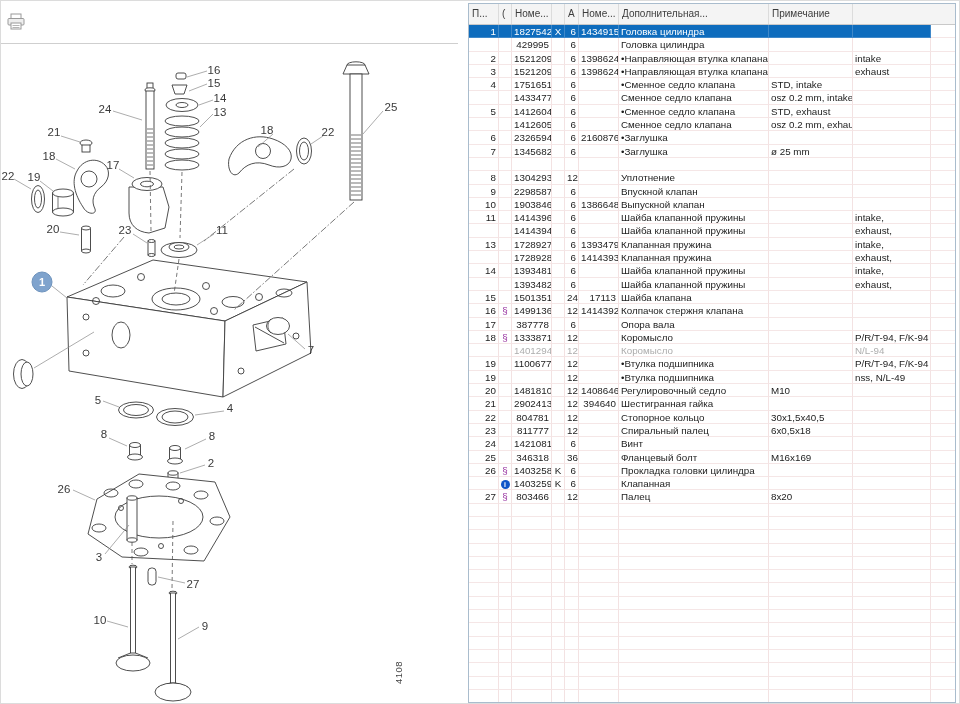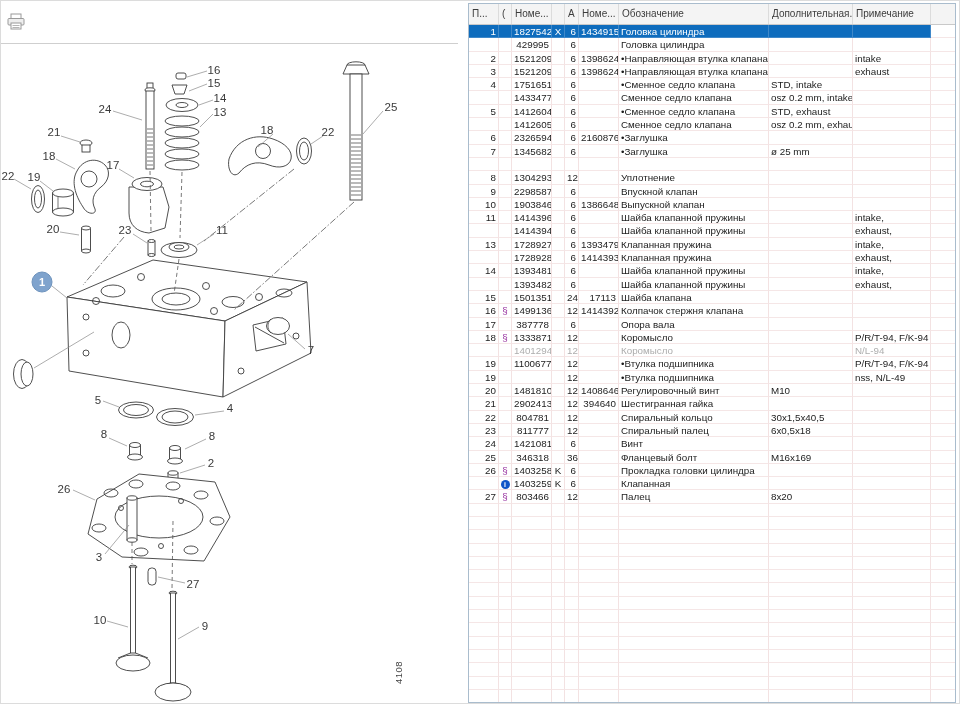--- a/index.html
+++ b/index.html
@@ -306,21 +306,20 @@
   </div>
 
   <div id="table-panel">
     <div id="thead">
         <div class="hc">П...</div>
         <div class="hc">(</div>
         <div class="hc">Номе...</div>
         <div class="hc"></div>
         <div class="hc">А</div>
         <div class="hc">Номе...</div>
-        <div class="hc">Обозначение</div>
         <div class="hc">Дополнительная...</div>
         <div class="hc">Примечание</div>
         <div class="hc"></div>
       </div>
     <div id="tbody">
         <div class="row selected">
           <div class="c r">1</div>
           <div class="c ctr"></div>
           <div class="c r">1827542</div>
           <div class="c ctr">X</div>
@@ -643,21 +642,21 @@
           <div class="c ">nss, N/L-49</div>
           <div class="c sp"></div>
         </div>
         <div class="row">
           <div class="c r">20</div>
           <div class="c ctr"></div>
           <div class="c r">1481810</div>
           <div class="c ctr"></div>
           <div class="c r">12</div>
           <div class="c r">1408646</div>
-          <div class="c ">Регулировочный винт</div>
+          <div class="c ">Регулировочный седло</div>
           <div class="c ">M10</div>
           <div class="c "></div>
           <div class="c sp"></div>
         </div>
         <div class="row">
           <div class="c r">21</div>
           <div class="c ctr"></div>
           <div class="c r">2902413</div>
           <div class="c ctr"></div>
           <div class="c r">12</div>
@@ -667,21 +666,21 @@
           <div class="c "></div>
           <div class="c sp"></div>
         </div>
         <div class="row">
           <div class="c r">22</div>
           <div class="c ctr"></div>
           <div class="c r">804781</div>
           <div class="c ctr"></div>
           <div class="c r">12</div>
           <div class="c r"></div>
-          <div class="c ">Спиральный кольцо</div>
+          <div class="c ">Стопорное кольцо</div>
           <div class="c ">30x1,5x40,5</div>
           <div class="c "></div>
           <div class="c sp"></div>
         </div>
         <div class="row">
           <div class="c r">23</div>
           <div class="c ctr"></div>
           <div class="c r">811777</div>
           <div class="c ctr"></div>
           <div class="c r">12</div>

